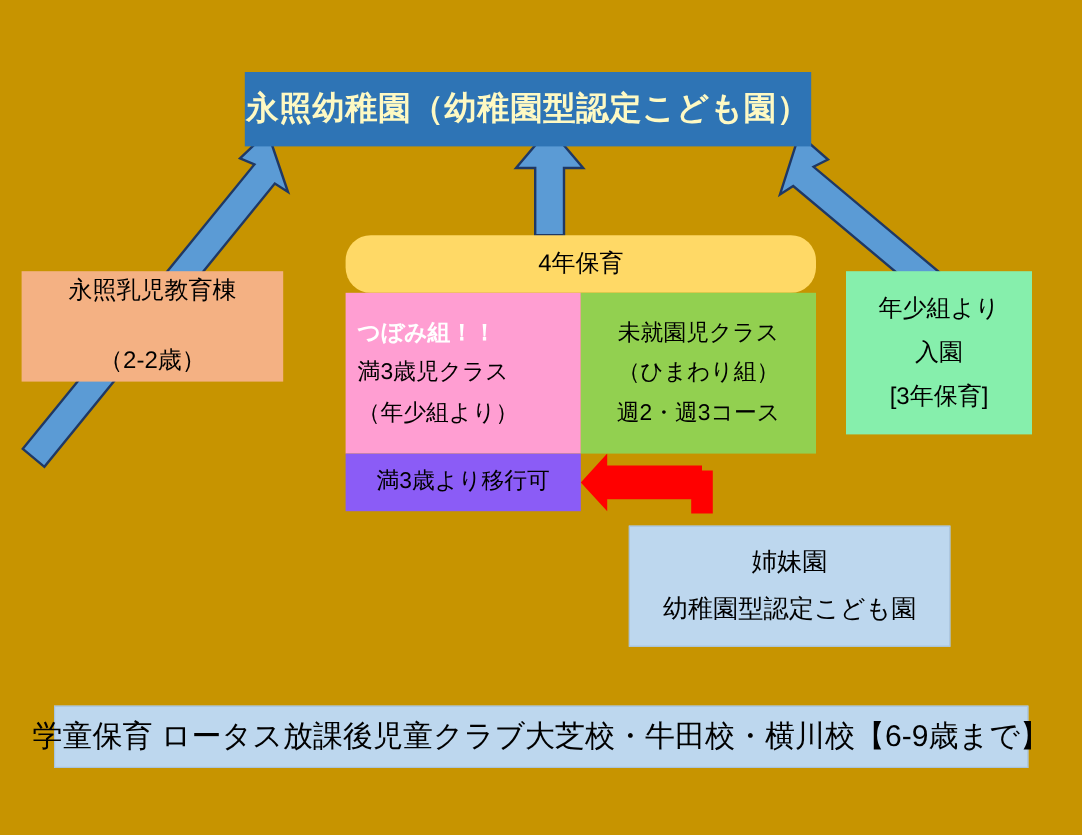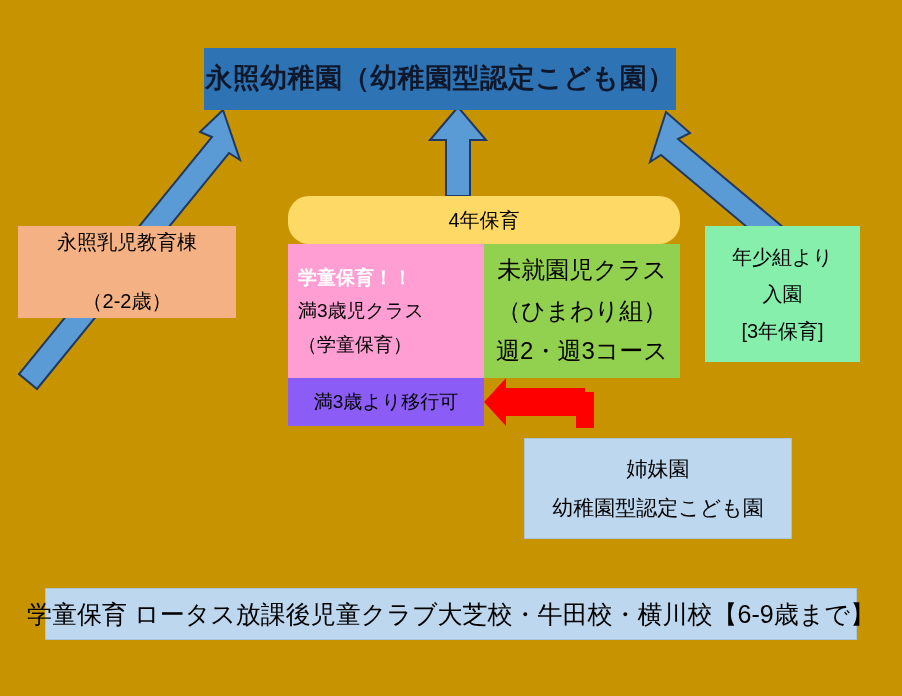--- a/index.html
+++ b/index.html
@@ -32,25 +32,25 @@
     line-height: 1.45;
   }
   .line {
     display: block;
     white-space: nowrap;
   }
 
   
   #title-box {
     left: 204px;
-    top: 48px;
+    top: 60px;
     width: 472px;
     height: 62px;
     background: #2e74b5;
-    color: #0f172a;
+    color: #fef9c3;
     font-size: 27px;
     font-weight: bold;
     letter-spacing: 0.5px;
   }
 
   
   #infant-box {
     left: 18px;
     top: 226px;
     width: 218px;
@@ -85,21 +85,21 @@
   #pink-box .emph {
     color: #ffffff;
     font-weight: bold;
   }
   #green-box {
     left: 484px;
     top: 244px;
     width: 196px;
     height: 134px;
     background: #92d050;
-    font-size: 24px;
+    font-size: 19px;
   }
   #green-box .line { margin: 3px 0; }
   #transfer-box {
     left: 288px;
     top: 378px;
     width: 196px;
     height: 48px;
     background: #8b5cf6;
     font-size: 19px;
   }
@@ -171,23 +171,23 @@
   <div class="box" id="infant-box">
     <span class="line">永照乳児教育棟</span>
     <span class="line">（2-2歳）</span>
   </div>
 
   <div class="box" id="center-header">
     <span class="line">4年保育</span>
   </div>
 
   <div class="box" id="pink-box">
-    <span class="line emph">学童保育！！</span>
+    <span class="line emph">つぼみ組！！</span>
     <span class="line">満3歳児クラス</span>
-    <span class="line">（学童保育）</span>
+    <span class="line">（年少組より）</span>
   </div>
 
   <div class="box" id="green-box">
     <span class="line">未就園児クラス</span>
     <span class="line">（ひまわり組）</span>
     <span class="line">週2・週3コース</span>
   </div>
 
   <div class="box" id="transfer-box">
     <span class="line">満3歳より移行可</span>

